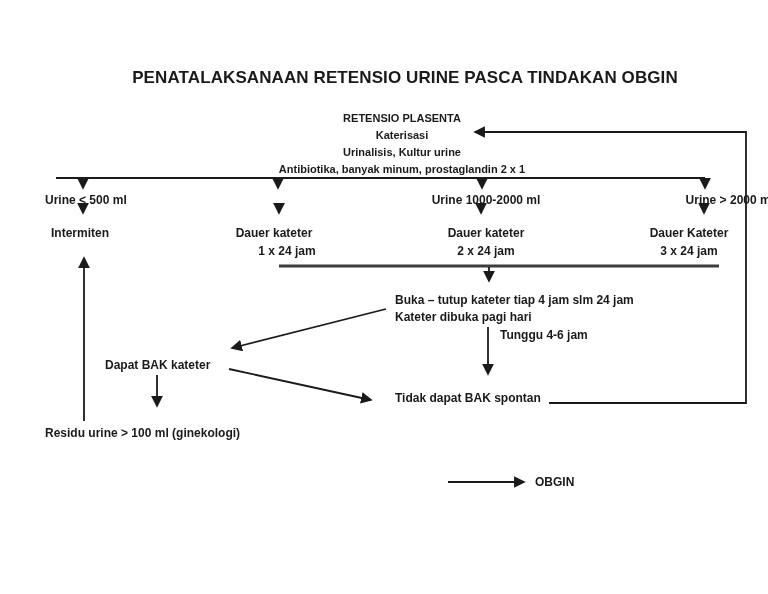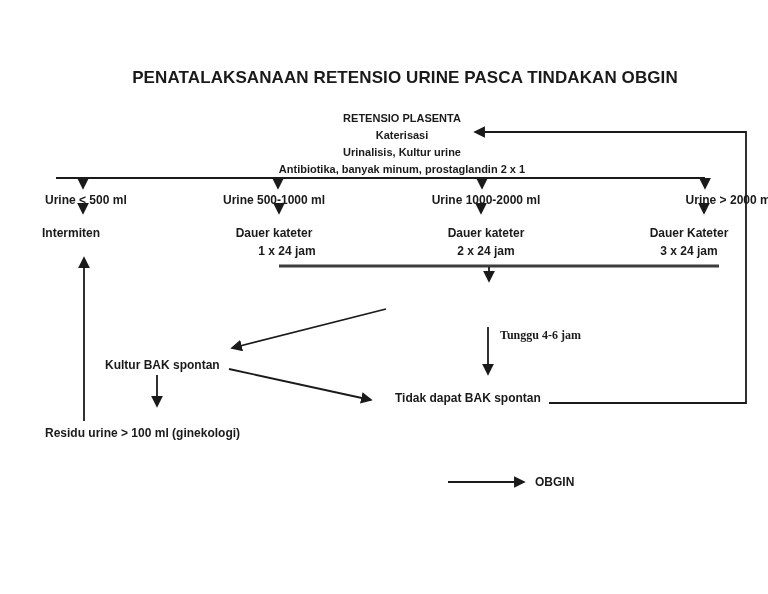--- a/index.html
+++ b/index.html
@@ -87,37 +87,40 @@
   <div class="title">PENATALAKSANAAN RETENSIO URINE PASCA TINDAKAN OBGIN</div>
 
   <div class="center-block">
     <div>RETENSIO PLASENTA</div>
     <div>Katerisasi</div>
     <div>Urinalisis, Kultur urine</div>
     <div>Antibiotika, banyak minum, prostaglandin 2 x 1</div>
   </div>
 
   <div class="t" style="left:33px;top:193px;">Urine &lt; 500 ml</div>
-  <div class="t" style="left:30px;top:226px;">Intermiten</div>
+  <div class="t" style="left:39px;top:226px;">Intermiten</div>
 
-  <div class="t col ctr" style="left:177px;top:193px;">Urine 500-1000 ml</div>
   <div class="t col ctr" style="left:177px;top:226px;">Dauer kateter</div>
   <div class="t col ctr" style="left:190px;top:244px;">1 x 24 jam</div>
 
   <div class="t col ctr" style="left:389px;top:193px;">Urine 1000-2000 ml</div>
   <div class="t col ctr" style="left:389px;top:226px;">Dauer kateter</div>
   <div class="t col ctr" style="left:389px;top:244px;">2 x 24 jam</div>
 
   <div class="t col ctr" style="left:592px;top:193px;text-align:right;">Urine &gt; 2000 ml</div>
   <div class="t col ctr" style="left:592px;top:226px;">Dauer Kateter</div>
   <div class="t col ctr" style="left:592px;top:244px;">3 x 24 jam</div>
 
-  <div class="t" style="left:488px;top:328px;font-family:Liberation Serif, serif;">Tunggu 4-6 jam</div>
+  <div class="t" style="left:383px;top:292px;line-height:17px;">
+    <div>Buka – tutup kateter tiap 4 jam slm 24 jam</div>
+    <div>Kateter dibuka pagi hari</div>
+  </div>
+  <div class="t" style="left:488px;top:328px;">Tunggu 4-6 jam</div>
 
-  <div class="t" style="left:93px;top:358px;">Kultur BAK spontan</div>
+  <div class="t" style="left:93px;top:358px;">Dapat BAK kateter</div>
   <div class="t" style="left:383px;top:391px;">Tidak dapat BAK spontan</div>
 
   <div class="t residu" style="left:33px;top:423px;">
     <div>Residu urine &gt; 100 ml (ginekologi)</div>
   </div>
   <div class="t residu" style="left:280px;top:423px;">
   </div>
 
   <div class="t pulang" style="left:523px;top:475px;">OBGIN</div>
 

